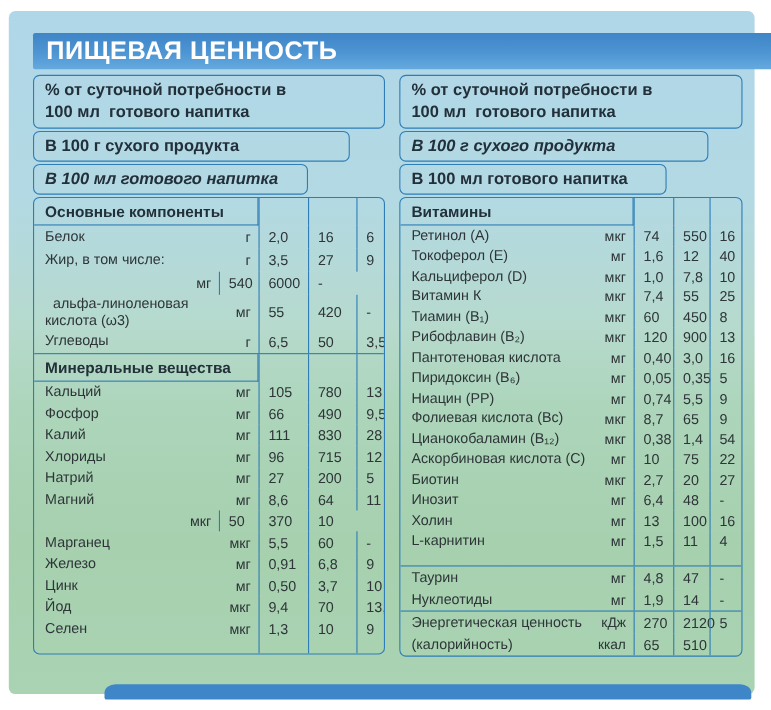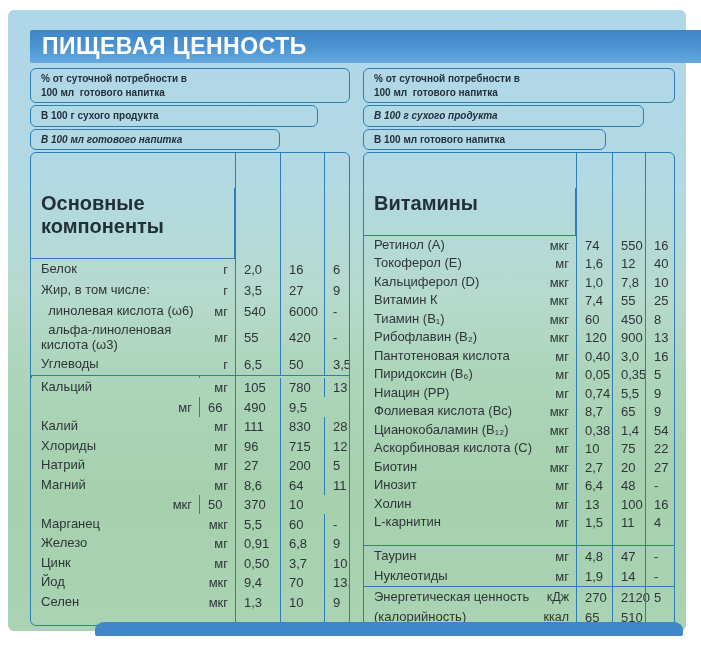--- a/index.html
+++ b/index.html
@@ -23,21 +23,21 @@
     color:#ffffff;font-weight:bold;font-size:23px;letter-spacing:0.5px;padding-left:12px;
   }
   .content{
     position:absolute;left:22px;top:58px;right:11px;display:flex;gap:13px;
   }
   .panel{display:flex;flex-direction:column;}
   .panel-left{width:320px;}
   .panel-right{flex:1;}
   .hbox{
     border:1.6px solid #2e7db6;border-radius:6px;background:transparent;
-    font-weight:bold;font-size:10px;line-height:1.35;
+    font-weight:bold;font-size:15px;line-height:1.35;
     padding:3px 8px 3px 10px;margin-bottom:2px;color:#22303a;
     box-sizing:border-box;
   }
   .hbox.h1{white-space:pre-wrap;}
   .hbox.h2{width:90%;}
   .hbox.h3{width:78%;}
   .panel-left .hbox.h3{font-style:italic;}
   .panel-right .hbox.h2{font-style:italic;}
   .table-box{
     border:1.6px solid #2e7db6;border-radius:6px;box-sizing:border-box;overflow:hidden;
@@ -50,23 +50,23 @@
   .c.unit{justify-content:flex-end;padding-right:7px;}
   .c.v{border-left:1.5px solid #2e7db6;padding-left:8px;}
   .panel-left .rows-main .row{min-height:21px;}
   .panel-left .rows-min .row{min-height:19.5px;}
   .panel-right .rows-vit .row{min-height:18.5px;}
   .rows-extra .row, .rows-energy .row{min-height:20px;}
   .secrow{display:grid;align-items:stretch;}
   .panel-left .secrow{grid-template-columns:168px 36px 45px 44px 1fr;}
   .panel-right .secrow{grid-template-columns:180px 32px 36px 33px 1fr;}
   .secrow .sec-title{
-    grid-column:1 / 3;font-weight:bold;font-size:20px;color:#22303a;
-    padding:4px 8px 20px 10px;border-right:1.5px solid #2e7db6;border-bottom:1.5px solid #2e7db6;
-    display:flex;align-items:center;margin-top:35px;
+    grid-column:1 / 3;font-weight:bold;font-size:14px;color:#22303a;
+    padding:4px 8px 4px 10px;border-right:1.5px solid #2e7db6;border-bottom:1.5px solid #2e7db6;
+    display:flex;align-items:center;
   }
   .secrow.mid{border-top:1.5px solid #2e7db6;}
   .row.spacer{min-height:13px;}
   .group{border-top:1.5px solid #2e7db6;}
   .rows-energy .row .c.unit{font-size:12.5px;}
   .strip{
     position:absolute;left:87px;top:612px;right:3px;height:14px;
     background:#3f86c8;border-radius:10px 10px 2px 2px / 8px 8px 2px 2px;
   }
 </style>
@@ -104,21 +104,20 @@
             <span class="c v">6</span>
           </div>
             <div class="row">
             <span class="c name">Жир, в том числе:</span>
             <span class="c unit">г</span>
             <span class="c v">3,5</span>
             <span class="c v">27</span>
             <span class="c v">9</span>
           </div>
             <div class="row">
-            <span class="c name">  линолевая кислота (ω6)</span>
             <span class="c unit">мг</span>
             <span class="c v">540</span>
             <span class="c v">6000</span>
             <span class="c v">-</span>
           </div>
             <div class="row">
             <span class="c name">  альфа-линоленовая кислота (ω3)</span>
             <span class="c unit">мг</span>
             <span class="c v">55</span>
             <span class="c v">420</span>
@@ -126,34 +125,36 @@
           </div>
             <div class="row">
             <span class="c name">Углеводы</span>
             <span class="c unit">г</span>
             <span class="c v">6,5</span>
             <span class="c v">50</span>
             <span class="c v">3,5</span>
           </div>
           </div>
         <div class="secrow mid">
+          <div class="sec-title">Минеральные вещества</div>
           <span class="c v"></span>
           <span class="c v"></span>
           <span class="c v"></span>
         </div>
         <div class="rows-min">
 
         <div class="row">
             <span class="c name">Кальций</span>
             <span class="c unit">мг</span>
             <span class="c v">105</span>
             <span class="c v">780</span>
             <span class="c v">13</span>
           </div>
             <div class="row">
+            <span class="c name">Фосфор</span>
             <span class="c unit">мг</span>
             <span class="c v">66</span>
             <span class="c v">490</span>
             <span class="c v">9,5</span>
           </div>
             <div class="row">
             <span class="c name">Калий</span>
             <span class="c unit">мг</span>
             <span class="c v">111</span>
             <span class="c v">830</span>

